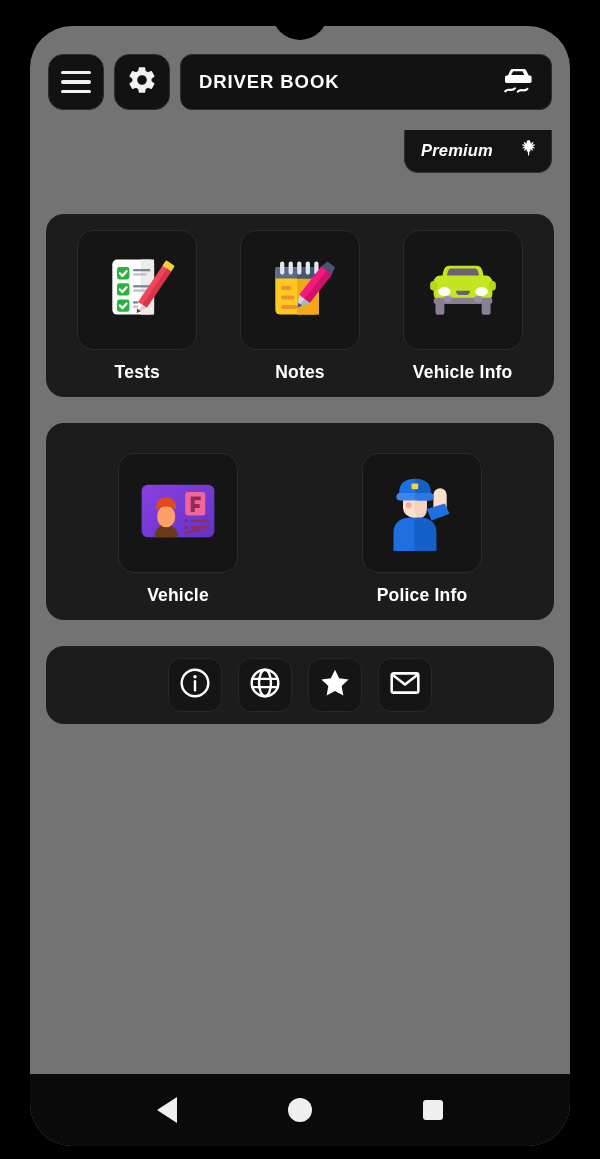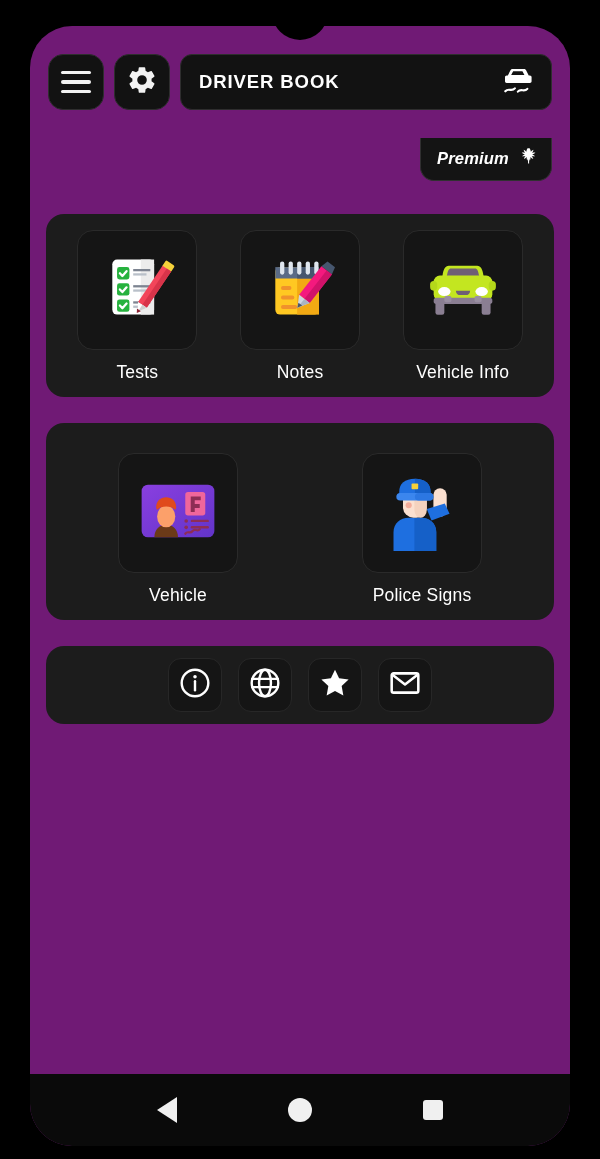--- a/index.html
+++ b/index.html
@@ -19,21 +19,21 @@
     overflow:hidden;
   }
   #notch{
     position:absolute; left:50%; transform:translateX(-50%);
     top:-14px; width:56px; height:28px;
     background:#000; border-radius:0 0 28px 28px;
     z-index:40;
   }
   #screen{
     position:absolute; inset:0;
-    background:#701a75;
+    background:#737373;
     display:flex; flex-direction:column;
   }
 
   
   #header{
     display:flex; align-items:center;
     gap:10px;
     padding:28px 18px 0 18px;
     position:relative;
   }
@@ -56,27 +56,27 @@
     padding:0 14px 0 18px;
     position:relative;
   }
   #app-title{
     color:#fff; font-size:18.5px; font-weight:bold;
     letter-spacing:0.9px;
     flex:1 1 auto;
   }
   #premium-badge{
     position:absolute;
-    right:18px; top:112px;
+    right:18px; top:104px;
     background:#141414;
     border:1px solid #303030;
     border-radius:0 0 14px 14px;
     border-top:none;
     padding:8px 14px 10px 16px;
-    display:flex; align-items:center; gap:9px;
+    display:flex; align-items:center; gap:25px;
     z-index:20;
   }
   #premium-label{
     color:#fff; font-size:16.5px; font-weight:bold; font-style:italic;
     letter-spacing:0.2px;
   }
 
   
   #content{ padding:0 16px; margin-top:104px; }
 
@@ -97,21 +97,21 @@
   }
   .tile-icon-box{
     width:120px; height:120px;
     background:#151515;
     border:1px solid #2a2a2a;
     border-radius:16px;
     display:flex; align-items:center; justify-content:center;
   }
   .tile-label{
     margin-top:12px;
-    color:#fff; font-size:17.5px; font-weight:normal;
+    color:#fff; font-size:17.5px; font-weight:bold;
     letter-spacing:0.2px; text-align:center;
     white-space:nowrap;
   }
 
   
   #bottom-bar{
     background:#1c1c1c;
     border-radius:18px;
     height:78px;
     display:flex; align-items:center; justify-content:center;
@@ -339,21 +339,21 @@
                 <rect x="32" y="16" width="13" height="33" rx="8" fill="#F4D2BE"></rect>
                 <circle cx="26" cy="36" r="3.2" fill="#F09B88" opacity="0.75"></circle>
                 <path d="M16 22c0-9 6-14 16.5-14S49 13 49 22v3H16z" fill="#1E6FE0"></path>
                 <path d="M32.5 8C43 8 49 13 49 22v3H32.5z" fill="#1560C8"></path>
                 <rect x="13" y="23" width="39" height="8" rx="4" fill="#3B86EE"></rect>
                 <rect x="32.5" y="23" width="19.5" height="8" rx="4" fill="#2C77E2"></rect>
                 <rect x="29" y="13" width="7" height="6" rx="1" fill="#F5D13A"></rect>
               </svg>
               </span>
             </div>
-            <div class="tile-label">Police Signs</div>
+            <div class="tile-label">Police Info</div>
           </div>
 
         </div>
       </div>
 
       <div id="bottom-bar">
 
         <div class="bb-btn">
           <span>
             <svg width="34" height="34" viewBox="0 0 24 24" fill="none" stroke="#fff" stroke-width="1.7">

